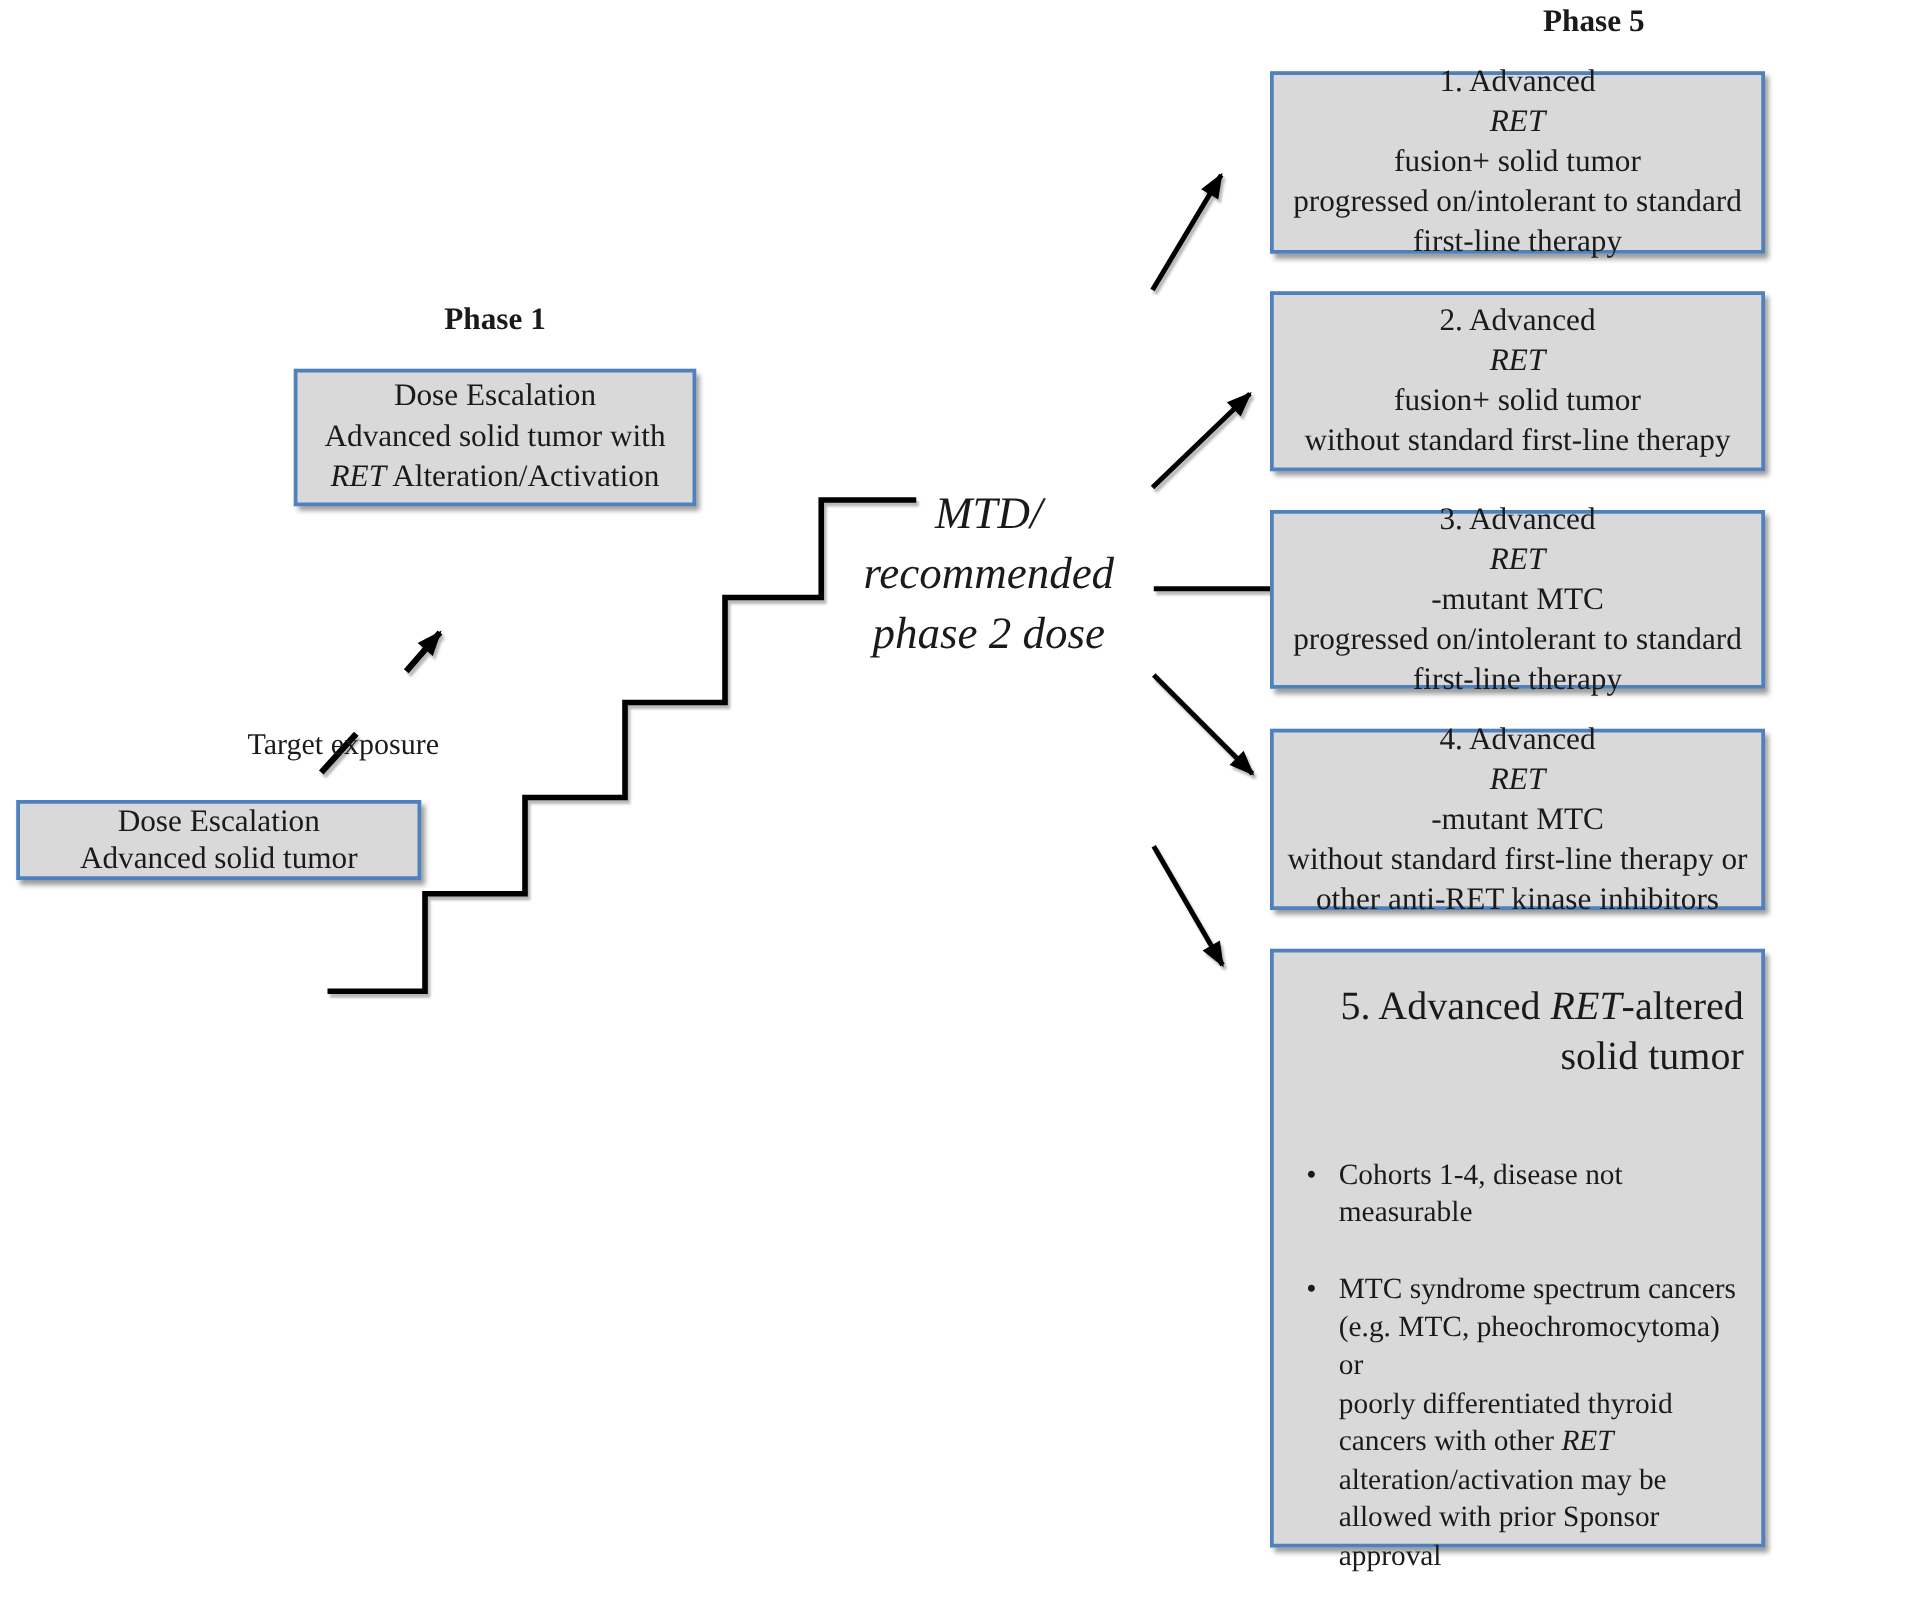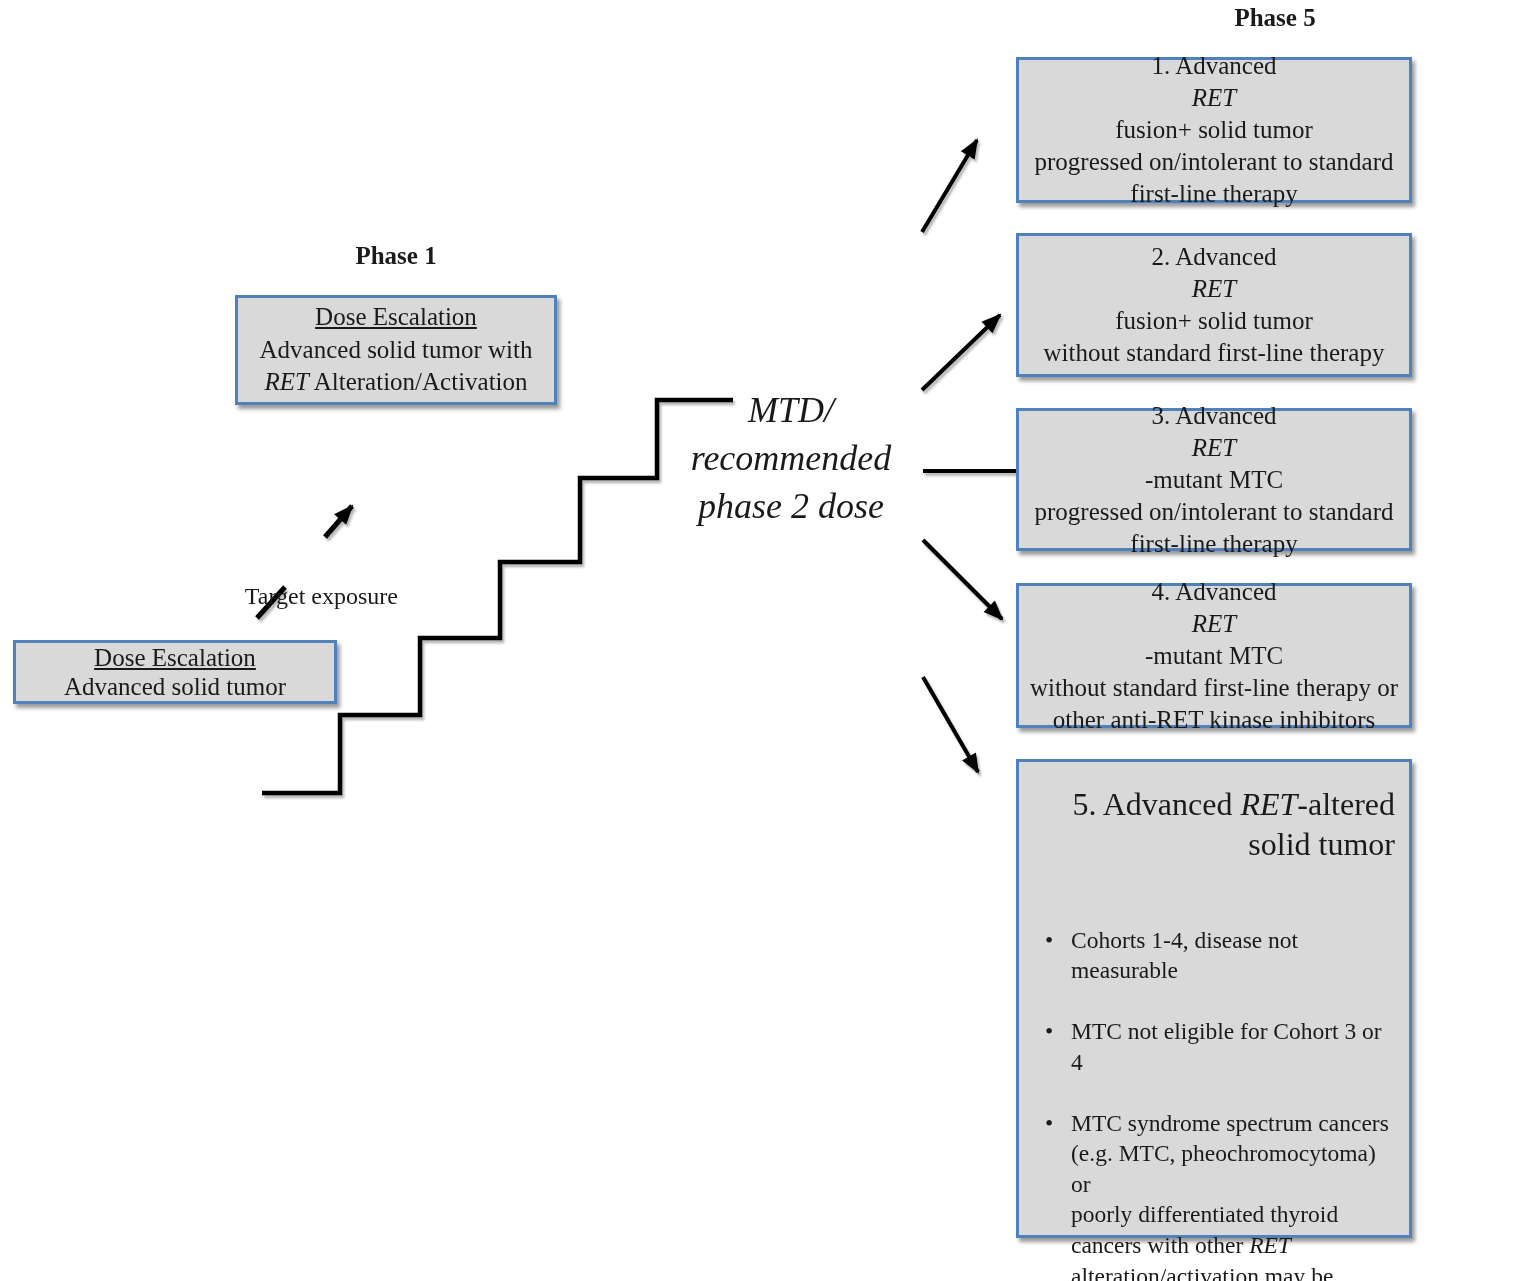--- a/index.html
+++ b/index.html
@@ -17,27 +17,27 @@
     border:3px solid var(--box-border,#4f81bd);
     box-shadow:3px 4px 4px rgba(0,0,0,0.40);
     display:flex;flex-direction:column;align-items:center;justify-content:center;
     text-align:center;white-space:pre-line;
   }
   .cohort{left:1016px;width:396px;font-size:25px;line-height:1.28;padding:6px 8px;}
   .heading{
     position:absolute;z-index:2;font-weight:bold;font-size:25px;text-align:center;white-space:pre;
   }
   .p1box{font-size:25px;line-height:1.30;padding:2px 4px;}
-  .underline{text-decoration:underline;}
+  .underline{}
   .label{position:absolute;z-index:2;white-space:pre-line;margin-top:36px;}
   .mtd{
     left:641px;top:350px;width:300px;text-align:center;
     font-style:italic;font-size:36px;line-height:1.34;
   }
-  .target{left:198px;top:547px;width:200px;text-align:right;font-size:24px;}
+  .target{left:198px;top:547px;width:200px;text-align:left;font-size:24px;}
   .cohort5{justify-content:flex-start;align-items:stretch;padding:22px 14px 10px 14px;text-align:left;}
   .cohort5 .c5-title{text-align:right;font-size:32px;line-height:1.25;margin:0 0 30px 0;white-space:pre-line;}
   .cohort5 ul{list-style:none;margin:0;padding:0 0 0 6px;font-size:23.5px;line-height:1.30;}
   .cohort5 li{position:relative;padding-left:32px;white-space:pre-line;}
   .cohort5 li::before{content:"\2022";position:absolute;left:6px;top:0;}
 </style>
 </head>
 <body>
 
 <div class="canvas">
@@ -92,21 +92,20 @@
 
   <div class="gbox cohort" style="top:583px;height:145px;">4. Advanced <i>RET</i>-mutant MTC
 without standard first-line therapy or
 other anti-RET kinase inhibitors</div>
 
   <div class="gbox cohort cohort5" style="top:759px;height:479px;">
     <div class="c5-title">5. Advanced <i>RET</i>-altered solid tumor</div>
     <ul>
       <li>Cohorts 1-4, disease not
 measurable</li>
-      <li>MTC not eligible for Cohort 3 or 4</li>
       <li>MTC syndrome spectrum cancers
 (e.g. MTC, pheochromocytoma) or
 poorly differentiated thyroid
 cancers with other <i>RET</i>
 alteration/activation may be
 allowed with prior Sponsor
 approval</li>
       <li>cfDNA+ for <i>RET</i> alteration not
 known to be present in tumor</li>
     </ul>

